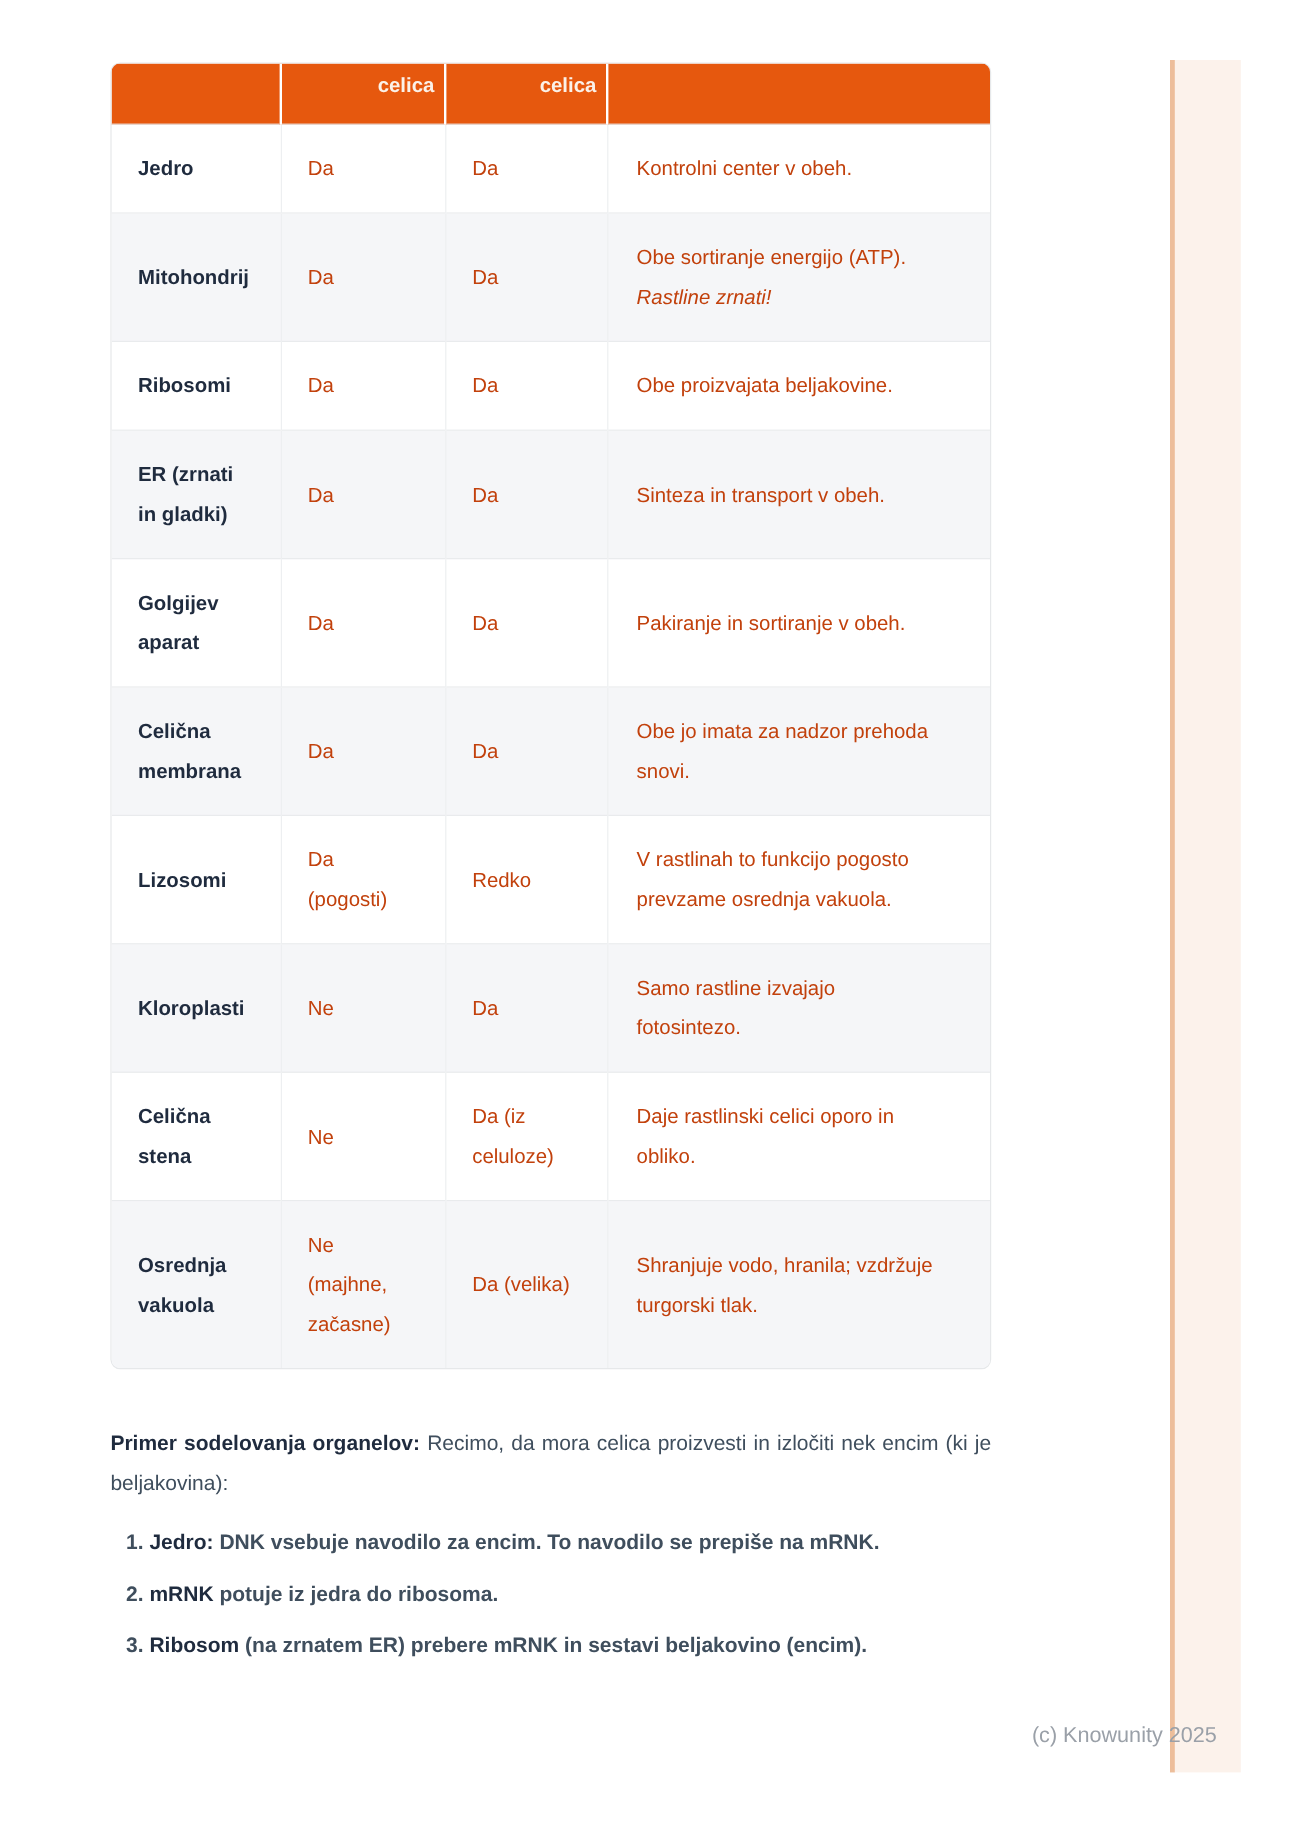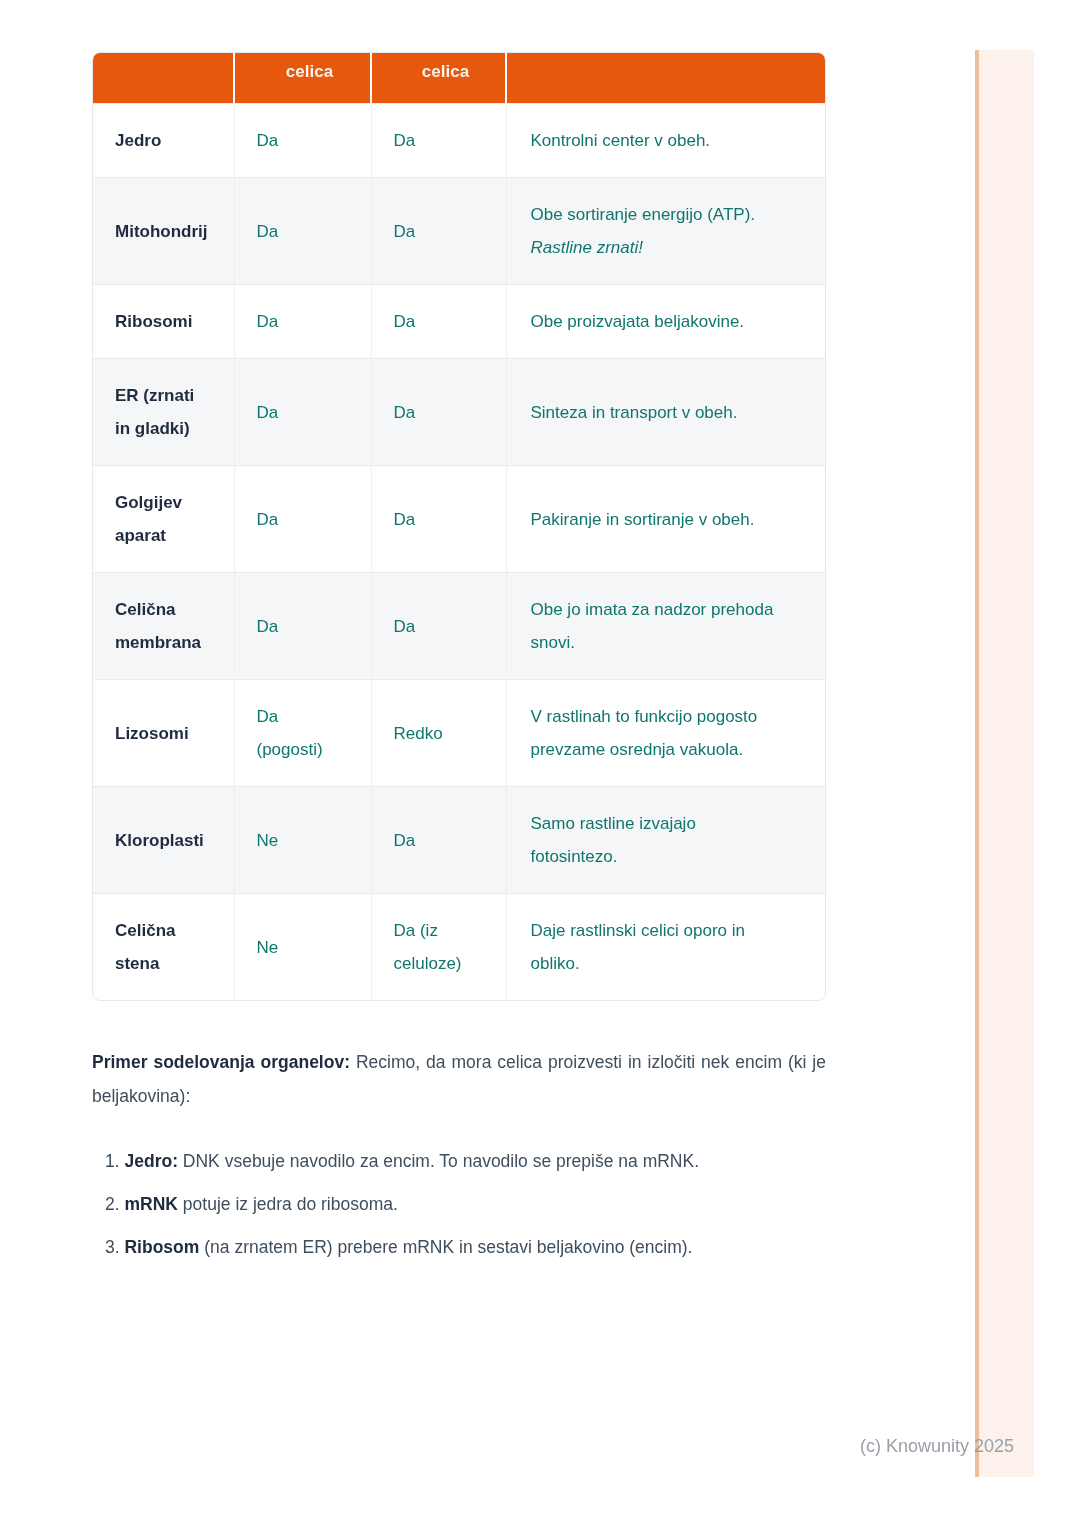--- a/index.html
+++ b/index.html
@@ -43,55 +43,55 @@
   }
   col.c1 { width:141px; }
   col.c2 { width:137px; }
   col.c3 { width:135px; }
 
   thead th {
     background:#E6580E;
     color:#FBF1E8;
     font-weight:bold;
     font-size:17px;
-    text-align:center;
+    text-align:right;
     vertical-align:top;
     padding:7px 8px 20px 22px;
     border-right:2px solid #ffffff;
     line-height:23px;
   }
   thead th:last-child { border-right:none; }
 
   tbody td {
     padding:20px 10px 20px 22px;
     font-size:17px;
     line-height:33px;
     vertical-align:middle;
     border-top:1px solid #e9ebed;
     border-right:1px solid #edeff1;
     white-space:pre-line;
-    color:#0f766e;
+    color:#c2410c;
   }
   tbody td:last-child { border-right:none; padding-left:24px; padding-right:26px; }
   tbody td.name { font-weight:bold; color:#1F2B3E; }
   tbody tr:nth-child(even) { background:#f5f6f8; }
 
   .note-line { display:block; }
   .note-italic { display:block; font-style:italic; }
 
   .lead {
     margin-top:44px;
     font-size:17.5px;
     line-height:34px;
     text-align:justify;
     color:#3f4e5d;
   }
   .lead b { color:#1F2B3E; }
 
-  .steps { margin-top:36px; padding-left:13px; }
+  .steps { margin-top:20px; padding-left:13px;font-weight:bold; }
   .step {
     margin-bottom:18px;
     font-size:17.5px;
     line-height:25px;
     color:#3f4e5d;
   }
   .step b { color:#1F2B3E; }
 </style>
 </head>
 <body>
@@ -176,20 +176,30 @@
         </tr>
         <tr>
           <td class="name">Celična
 stena</td>
           <td>Ne</td>
           <td>Da (iz
 celuloze)</td>
           <td>Daje rastlinski celici oporo in
 obliko.</td>
         </tr>
+        <tr>
+          <td class="name">Osrednja
+vakuola</td>
+          <td>Ne
+(majhne,
+začasne)</td>
+          <td>Da (velika)</td>
+          <td>Shranjuje vodo, hranila; vzdržuje
+turgorski tlak.</td>
+        </tr>
       </tbody>
     </table>
   </div>
 
   <p class="lead"><b>Primer sodelovanja organelov:</b> <span>Recimo, da mora celica proizvesti in izločiti nek encim (ki je beljakovina):</span></p>
 
   <div class="steps">
     <div class="step"><span>1.</span> <b>Jedro:</b> <span>DNK vsebuje navodilo za encim. To navodilo se prepiše na mRNK.</span></div>
     <div class="step"><span>2.</span> <b>mRNK</b> <span>potuje iz jedra do ribosoma.</span></div>
     <div class="step"><span>3.</span> <b>Ribosom</b> <span>(na zrnatem ER) prebere mRNK in sestavi beljakovino (encim).</span></div>

